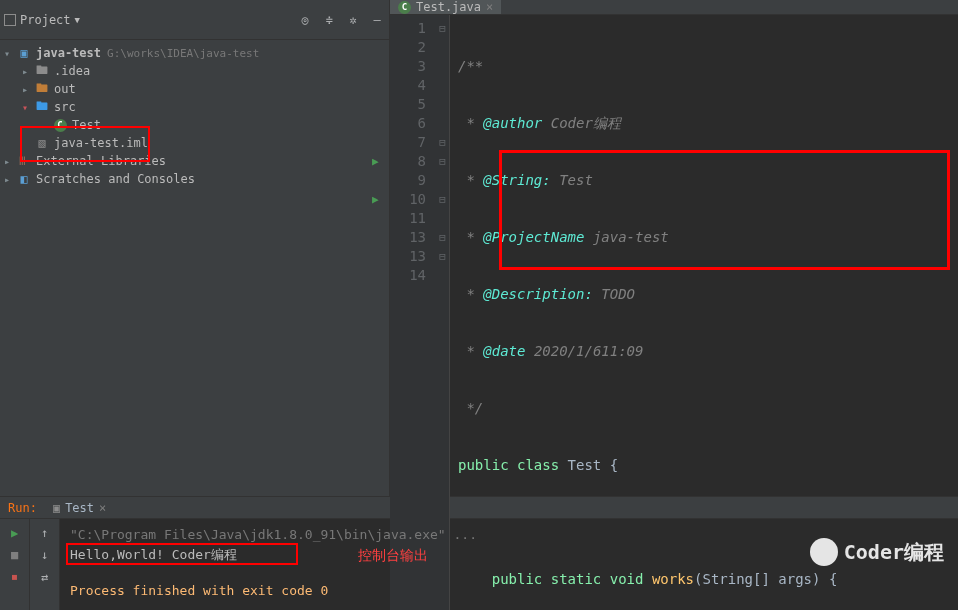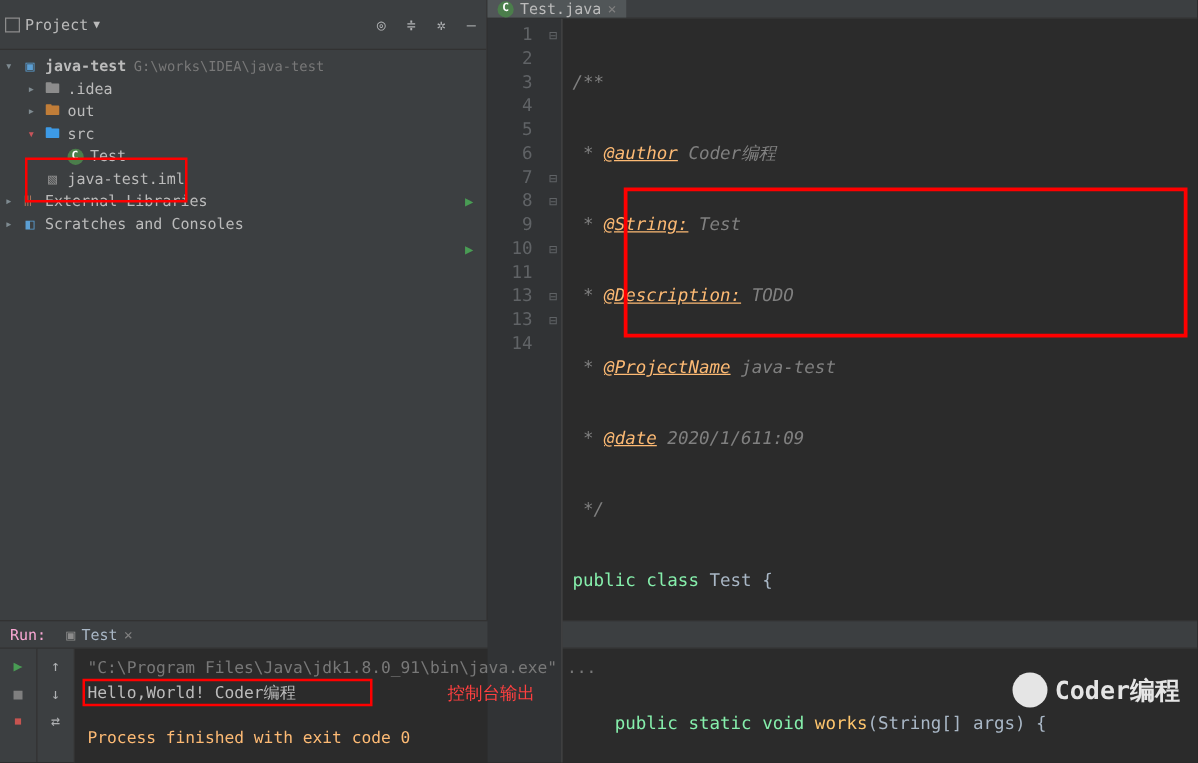--- a/index.html
+++ b/index.html
@@ -47,21 +47,21 @@
     .tab { display: flex; align-items: center; gap: 5px; padding: 0 8px; background: #515658; color: #bbb; font-size: 12px; }
     .tab-close { color: #7f7f7f; cursor: pointer; }
     .code-area { flex: 1; display: flex; position: relative; font-size: 14px; }
     .gutter { width: 46px; background: #313335; color: #606366; text-align: right; padding: 4px 10px 0 0; line-height: 19px; }
     .gutter-row { display: flex; justify-content: flex-end; align-items: center; gap: 2px; height: 19px; }
     .fold-area { width: 14px; background: #313335; border-right: 1px solid #444; padding-top: 4px; }
     .fold-mark { height: 19px; display: flex; align-items: center; justify-content: center; color: #606366; font-size: 11px; }
     .code-content { flex: 1; padding: 4px 8px 0 8px; line-height: 19px; font-style: italic; white-space: pre; }
     .code-line { height: 19px; }
     .comment { color: #808080; font-style: italic; }
-    .doc-tag { color: #fdba74; text-decoration: underline; }
+    .doc-tag { color: #5eead4; }
     .keyword { color: #86efac; font-style: normal; }
     .method { color: #ffc66d; font-style: normal; }
     .normal { color: #a9b7c6; font-style: normal; }
     .red-box-2 { border: 3px solid #ff0000; position: absolute; left: 49px; top: 135px; right: 8px; height: 120px; }
     .run-gutter { color: #499c54; position: absolute; left: -18px; font-size: 11px; }
     
     
     .run-panel { height: 114px; background: #2b2b2b; border-top: 1px solid #323232; display: flex; flex-direction: column; }
     .run-header { height: 22px; background: #3c3f41; border-bottom: 1px solid #323232; display: flex; align-items: center; padding: 0 8px; gap: 8px; font-size: 12px; }
     .run-tab { display: flex; align-items: center; gap: 5px; padding: 2px 8px; }
@@ -213,40 +213,40 @@
           <div class="fold-mark"></div>
           <div class="fold-mark">⊟</div>
           <div class="fold-mark"></div>
           <div class="fold-mark">⊟</div>
           <div class="fold-mark">⊟</div>
         </div>
         <div class="code-content" style="position:relative;">
           <div class="code-line"><span class="comment">/**</span></div>
           <div class="code-line"><span class="comment"> * </span><span class="doc-tag">@author</span><span class="comment"> Coder编程</span></div>
           <div class="code-line"><span class="comment"> * </span><span class="doc-tag">@String:</span><span class="comment"> Test</span></div>
+          <div class="code-line"><span class="comment"> * </span><span class="doc-tag">@ProjectName</span><span class="comment"> java-test</span></div>
           <div class="code-line"><span class="comment"> * </span><span class="doc-tag">@Description:</span><span class="comment"> TODO</span></div>
-          <div class="code-line"><span class="comment"> * </span><span class="doc-tag">@ProjectName</span><span class="comment"> java-test</span></div>
           <div class="code-line"><span class="comment"> * </span><span class="doc-tag">@date</span><span class="comment"> 2020/1/611:09</span></div>
           <div class="code-line"><span class="comment"> */</span></div>
           <div class="code-line"><span class="keyword">public class </span><span class="normal">Test </span><span class="normal">{</span></div>
           <div class="code-line"></div>
           <div class="code-line"><span class="keyword">    public static void </span><span class="method">works</span><span class="normal">(String[] args) {</span></div>
           
           
           
           
           <div class="red-box-2"></div>
         </div>
       </div>
     </div>
   </div>
 
   <div class="run-panel">
     <div class="run-header">
-      <span style="color:#f9a8d4;">Run:</span>
+      <span style="color:#f97316;">Run:</span>
       <div class="run-tab">
         <span style="color:#8c8c8c;">▣</span>
         <span>Test</span>
         <span style="color:#7f7f7f;">×</span>
       </div>
     </div>
     <div class="run-body">
       <div class="run-sidebar">
         <span class="icon-btn" style="color:#499c54;">▶</span>
         <span class="icon-btn" style="color:#7f7f7f;">■</span>

